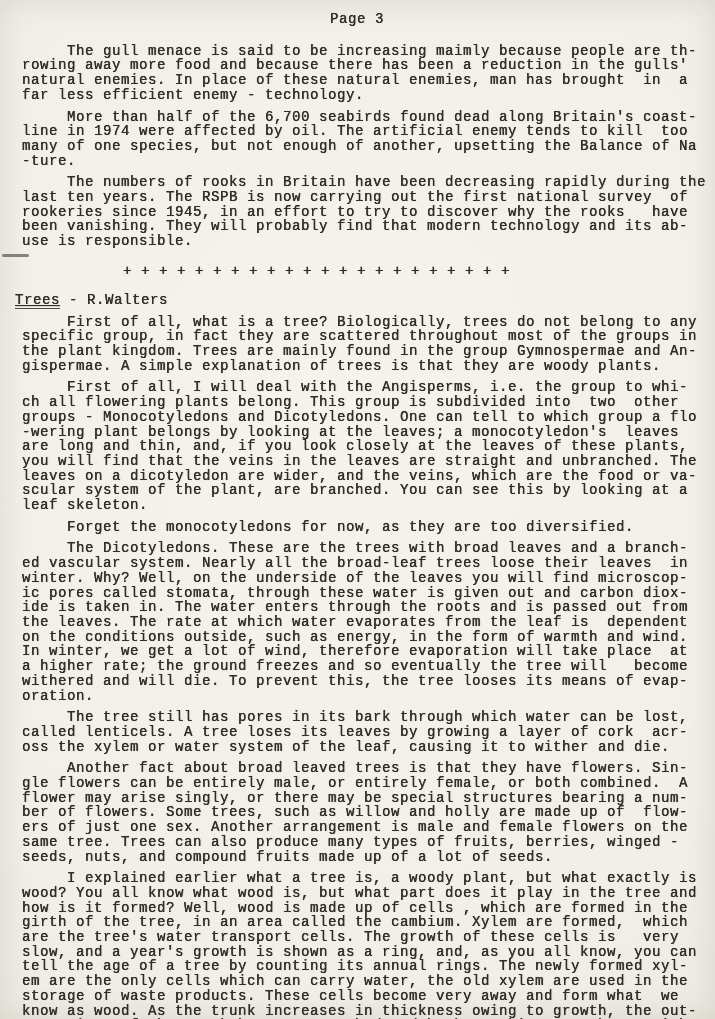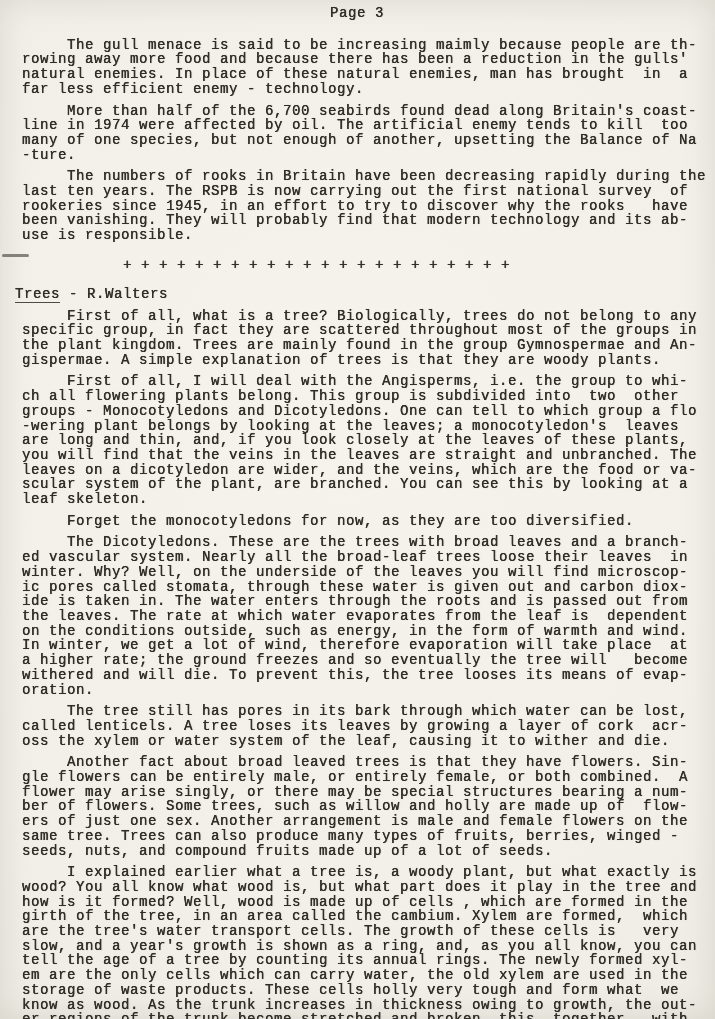--- a/index.html
+++ b/index.html
@@ -4,37 +4,37 @@
 <style>
   html, body { margin: 0; padding: 0; }
   body {
     width: 715px; height: 1019px; overflow: hidden;
     background: #e7e4dc;
   }
   .page {
     position: relative;
     width: 715px; height: 1019px;
     box-sizing: border-box;
-    padding: 6px 0 0 15px;
+    padding: 12px 0 0 15px;
     overflow: hidden;
     background: radial-gradient(ellipse 130% 100% at 48% 40%, #f5f3ec 0%, #f1efe8 55%, #e8e5dc 100%);
     box-shadow: inset 0 0 32px rgba(125,118,100,0.20);
     font-family: "Liberation Mono", "DejaVu Sans Mono", monospace;
     font-size: 14px;
     letter-spacing: 0.6px;
     line-height: 14.7px;
     color: #312e29;
     text-shadow: 0 0 0.6px #312e29, 0.4px 0.4px 0.9px rgba(49,46,41,0.35);
   }
   .page-title { white-space: pre; width: 684px; text-align: center; margin-bottom: 17px; }
   .paragraph { margin: 7px; }
   .line { white-space: pre; }
   .separator { white-space: pre; margin: 14.7px 0; }
   .heading { white-space: pre; margin-bottom: 5px; }
-  .heading .u { border-bottom: 1.6px solid rgba(49,46,41,0.85); }
+  .heading .u { border-bottom: 1.6px solid rgba(49,46,41,0.85); text-decoration: underline; }
   .edge-mark {
     position: absolute; left: 2px; top: 254px; width: 27px; height: 3px;
     background: rgba(45,42,38,0.55); border-radius: 2px; filter: blur(0.4px);
   }
 </style>
 </head>
 <body>
 
 <div class="page">
   <div class="edge-mark"></div>
@@ -117,21 +117,21 @@
       </div>
       <div class="paragraph">
         <div class="line">     I explained earlier what a tree is, a woody plant, but what exactly is</div>
         <div class="line">wood? You all know what wood is, but what part does it play in the tree and</div>
         <div class="line">how is it formed? Well, wood is made up of cells , which are formed in the</div>
         <div class="line">girth of the tree, in an area called the cambium. Xylem are formed,  which</div>
         <div class="line">are the tree's water transport cells. The growth of these cells is   very</div>
         <div class="line">slow, and a year's growth is shown as a ring, and, as you all know, you can</div>
         <div class="line">tell the age of a tree by counting its annual rings. The newly formed xyl-</div>
         <div class="line">em are the only cells which can carry water, the old xylem are used in the</div>
-        <div class="line">storage of waste products. These cells holly very tough and form what  we</div>
+        <div class="line">storage of waste products. These cells become very away and form what  we</div>
         <div class="line">know as wood. As the trunk increases in thickness owing to growth, the out-</div>
         <div class="line">er regions of the trunk become stretched and broken, this, together   with</div>
       </div>
       <div class="paragraph">
         <div class="line">to produce starch. I have told you how carbon dioxide gets into the  tree,</div>
       </div>
     </div>
 </div>
 
 </body></html>

